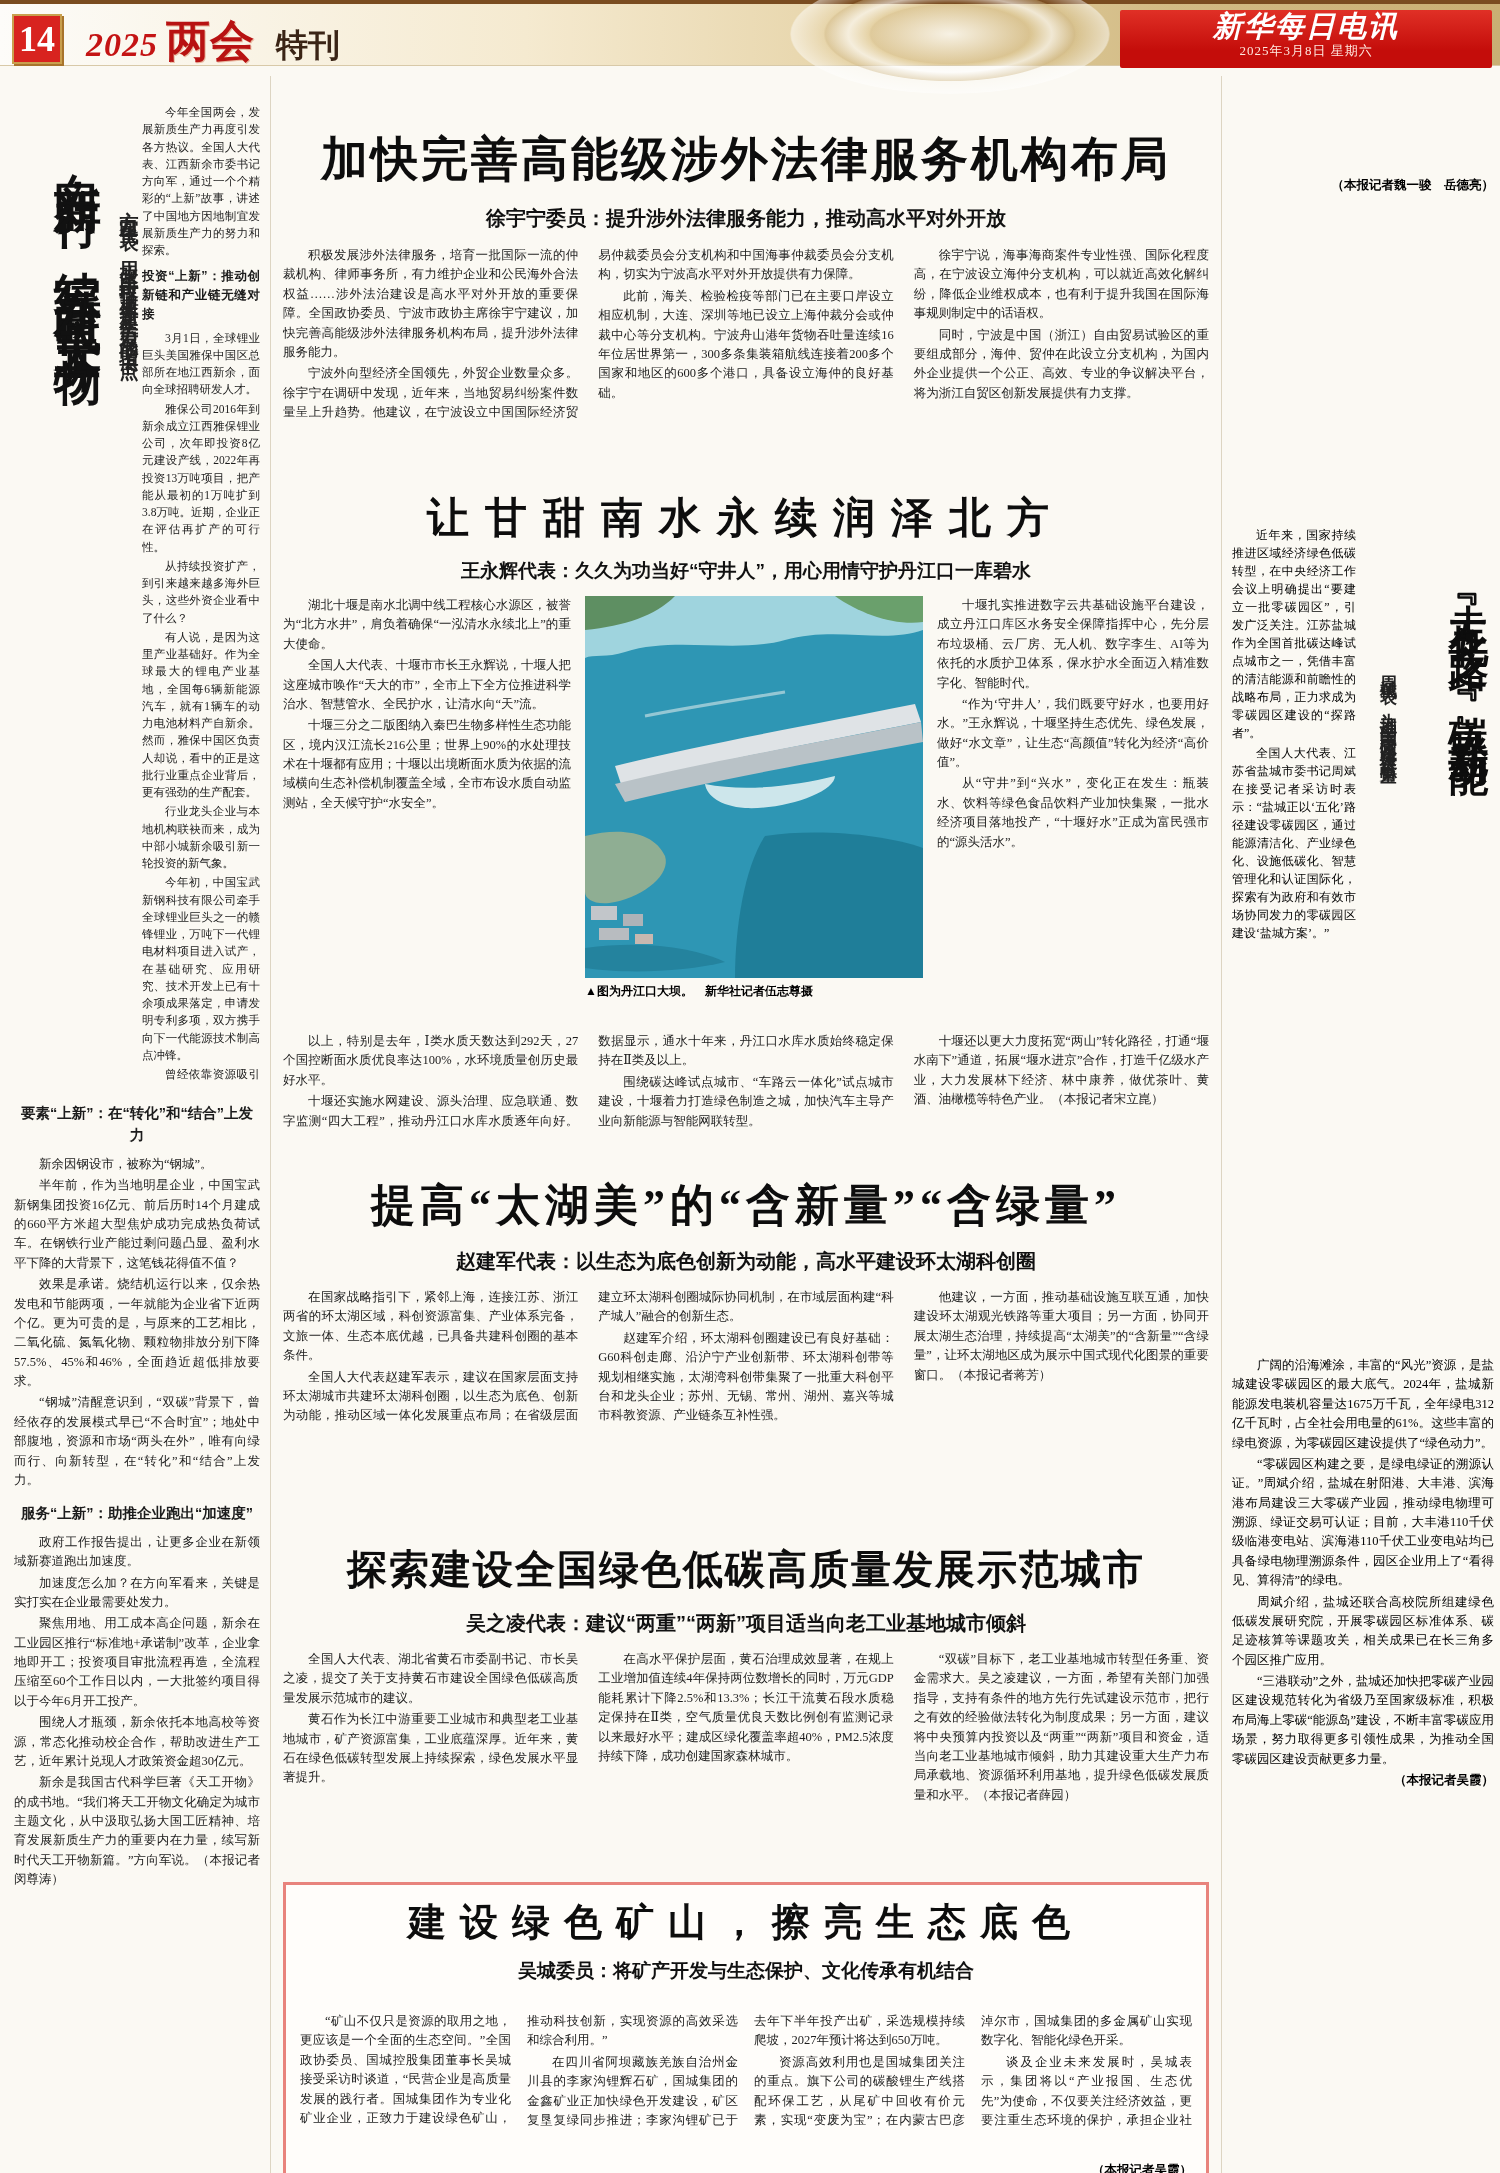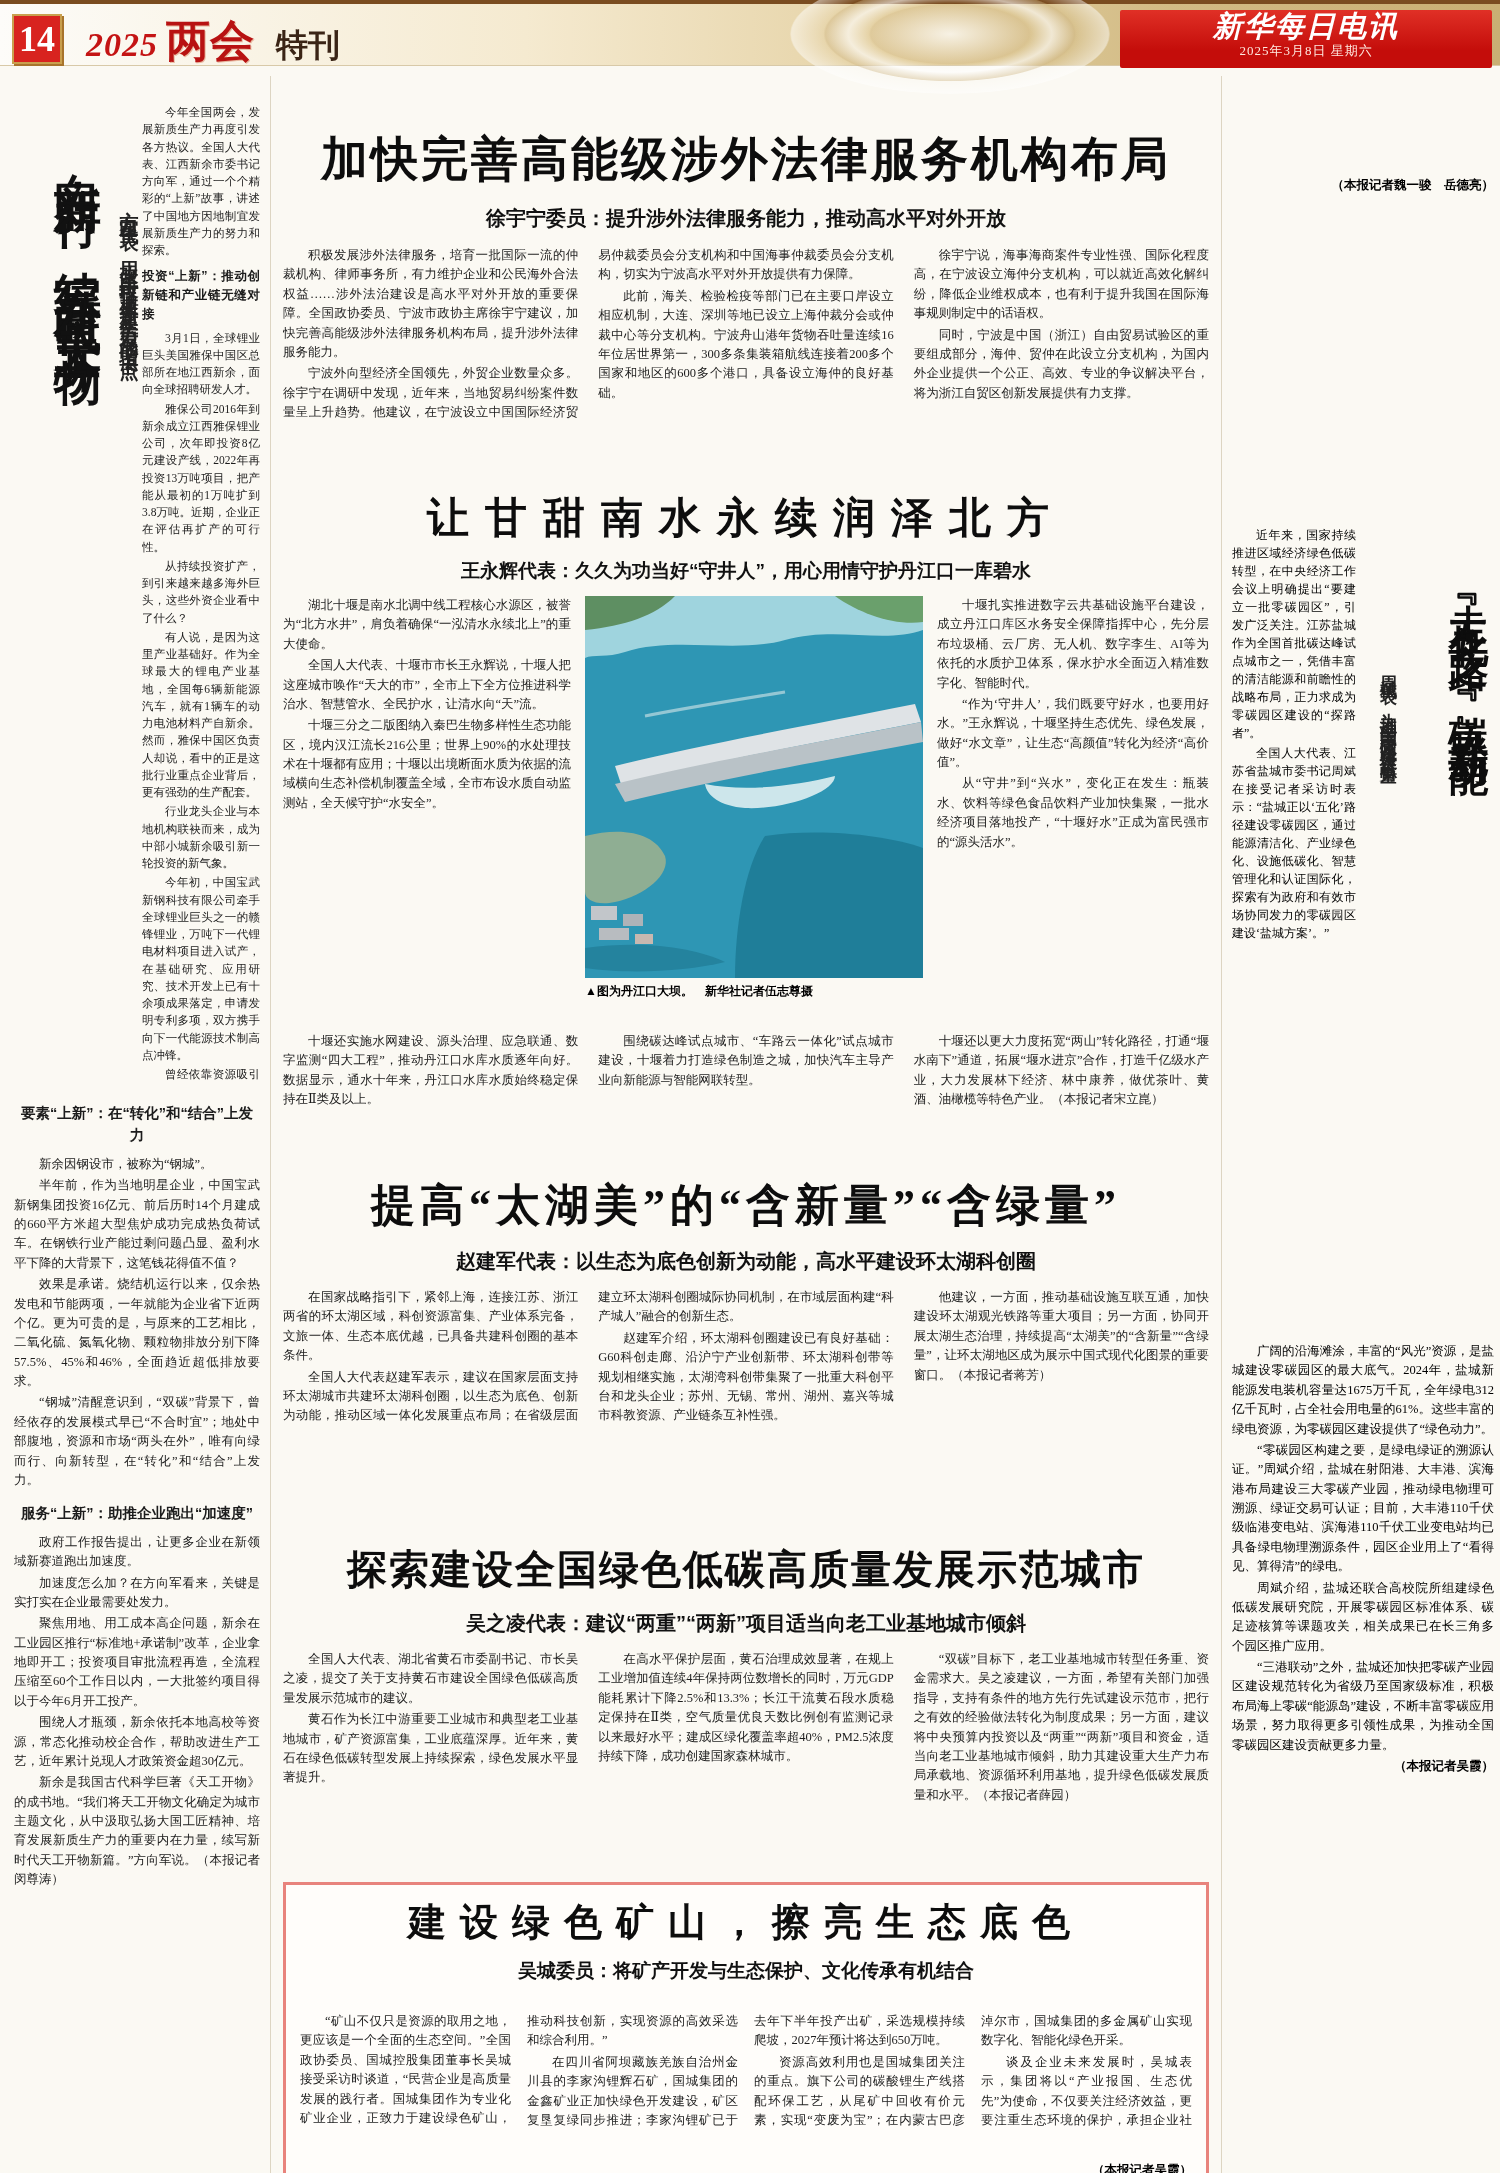--- a/index.html
+++ b/index.html
@@ -82,21 +82,21 @@
   .cols4 { column-count: 4; column-gap: 16px; height: 150px; overflow: hidden; margin-top: 28px; }
 
   
   .rr-block1 { height: 408px; overflow: hidden; padding-top: 100px; font-size: 12.5px; line-height: 1.55; text-align: justify; }
   .rr-carbon-top { display: flex; height: 830px; overflow: hidden; margin-top: 18px; }
   .rr-body-top { width: 124px; font-size: 12px; line-height: 1.5; text-align: justify; overflow: hidden; padding-top: 24px; }
   .rr-vbyline { writing-mode: vertical-rl; font-size: 17px; font-weight: bold; letter-spacing: 4px; width: 44px;
     font-family: "Liberation Sans", sans-serif; padding-top: 160px; color: #222; }
   .rr-vheadline { writing-mode: vertical-rl; font-size: 40px; font-weight: 900; letter-spacing: 8px; line-height: 1.1;
     width: 90px; padding-top: 70px; font-family: "Liberation Serif", serif; color: #0d0d0d; }
-  .rr-body-bottom { height: 802px; overflow: hidden; font-size: 12.5px; line-height: 1.55; text-align: justify; margin-top: 10px; }
+  .rr-body-bottom { height: 802px; overflow: hidden; font-size: 12.5px; line-height: 1.55; text-align: justify; margin-top: 24px; }
 </style>
 </head>
 <body>
 
 <div class="page">
 
   <div class="banner">
     <div class="ripple"></div>
     <div class="page-num">14</div>
     <div class="edition">
@@ -194,20 +194,21 @@
             </svg>
             <div class="caption">▲图为丹江口大坝。　新华社记者伍志尊摄</div>
           </div>
           <div class="wt-right body-text">
               <p>十堰扎实推进数字云共基础设施平台建设，成立丹江口库区水务安全保障指挥中心，先分层布垃圾桶、云厂房、无人机、数字李生、AI等为依托的水质护卫体系，保水护水全面迈入精准数字化、智能时代。</p>
               <p>“作为‘守井人’，我们既要守好水，也要用好水。”王永辉说，十堰坚持生态优先、绿色发展，做好“水文章”，让生态“高颜值”转化为经济“高价值”。</p>
               <p>从“守井”到“兴水”，变化正在发生：瓶装水、饮料等绿色食品饮料产业加快集聚，一批水经济项目落地投产，“十堰好水”正成为富民强市的“源头活水”。</p>
             </div>
         </div>
         <div class="cols3 body-text">
+            <p>以上，特别是去年，Ⅰ类水质天数达到292天，27个国控断面水质优良率达100%，水环境质量创历史最好水平。</p>
             <p>十堰还实施水网建设、源头治理、应急联通、数字监测“四大工程”，推动丹江口水库水质逐年向好。数据显示，通水十年来，丹江口水库水质始终稳定保持在Ⅱ类及以上。</p>
             <p>围绕碳达峰试点城市、“车路云一体化”试点城市建设，十堰着力打造绿色制造之城，加快汽车主导产业向新能源与智能网联转型。</p>
             <p>十堰还以更大力度拓宽“两山”转化路径，打通“堰水南下”通道，拓展“堰水进京”合作，打造千亿级水产业，大力发展林下经济、林中康养，做优茶叶、黄酒、油橄榄等特色产业。（本报记者宋立崑）</p>
           </div>
       </div>
 
       <div class="art-taihu">
         <div class="headline">提高“太湖美”的“含新量”“含绿量”</div>
         <div class="subhead">赵建军代表：以生态为底色创新为动能，高水平建设环太湖科创圈</div>
         <div class="cols3 body-text">

